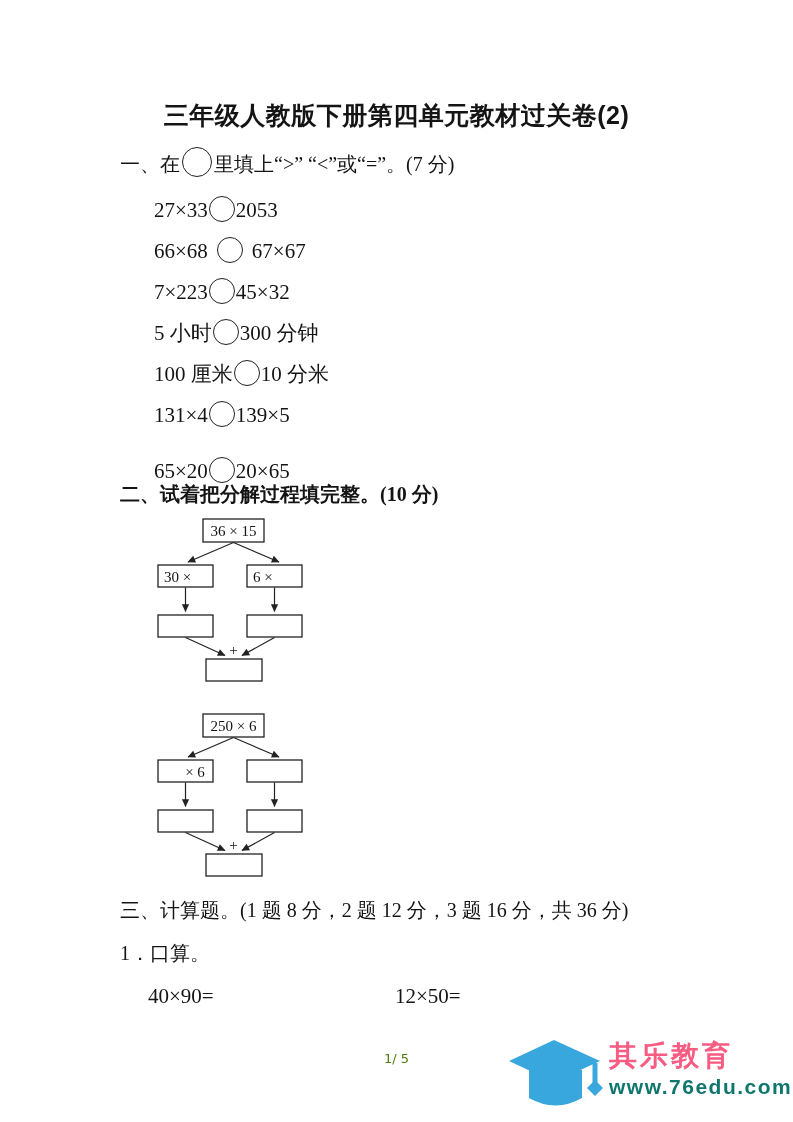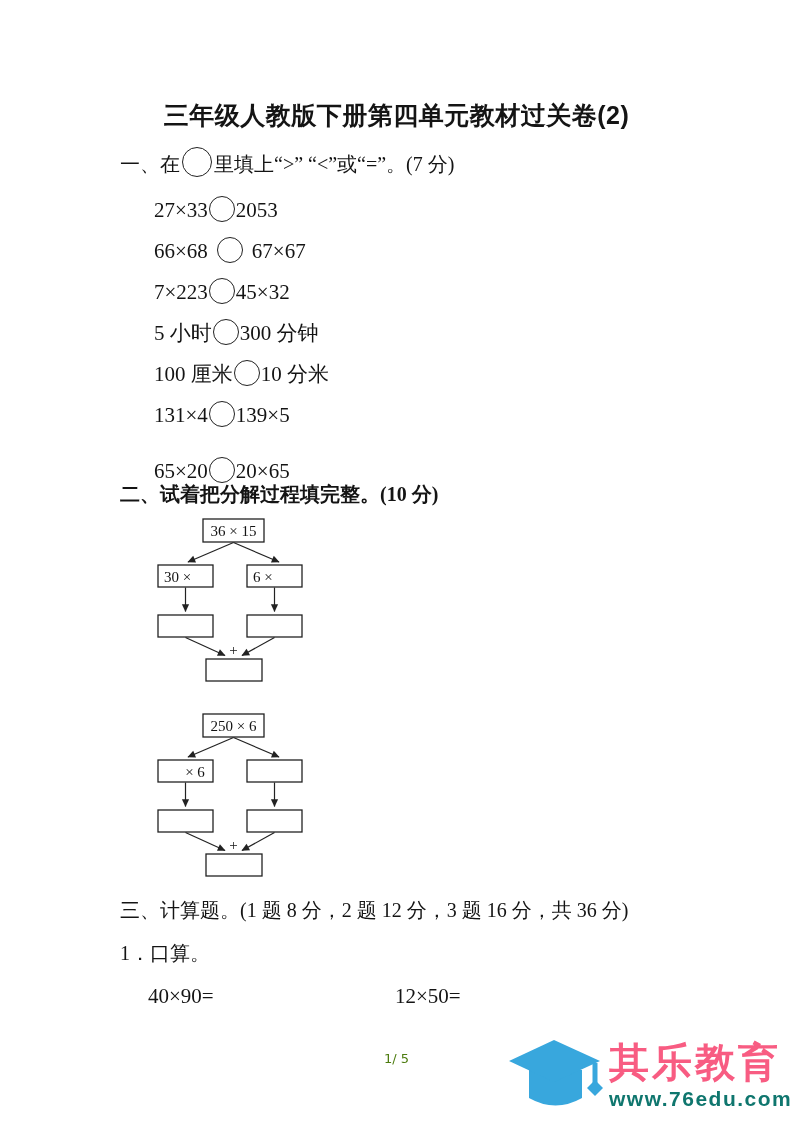--- a/index.html
+++ b/index.html
@@ -43,21 +43,21 @@
     text-align:center;
     font-family:"DejaVu Sans","Liberation Sans",sans-serif;
     font-weight:normal;font-size:13px;color:#4d7c0f;margin-top:32px;
   }
   .brand-cap{position:absolute;left:492px;top:1036px;}
   .brand-text{
     position:absolute;left:609px;top:1042px;width:184px;
     font-family:"Liberation Sans","DejaVu Sans",sans-serif;
     font-weight:bold;line-height:1;
   }
-  .brand-name{font-size:40px;letter-spacing:3px;white-space:nowrap;}
+  .brand-name{font-size:28px;letter-spacing:3px;white-space:nowrap;}
   .brand-url{font-size:21px;letter-spacing:1.5px;margin-top:6px;white-space:nowrap;}
 </style>
 </head>
 <body>
 
 <div class="page">
 
   <div class="doc-title">三年级人教版下册第四单元教材过关卷(2)</div>
 
   <div class="q-head row-flex" style="top:147px;">

